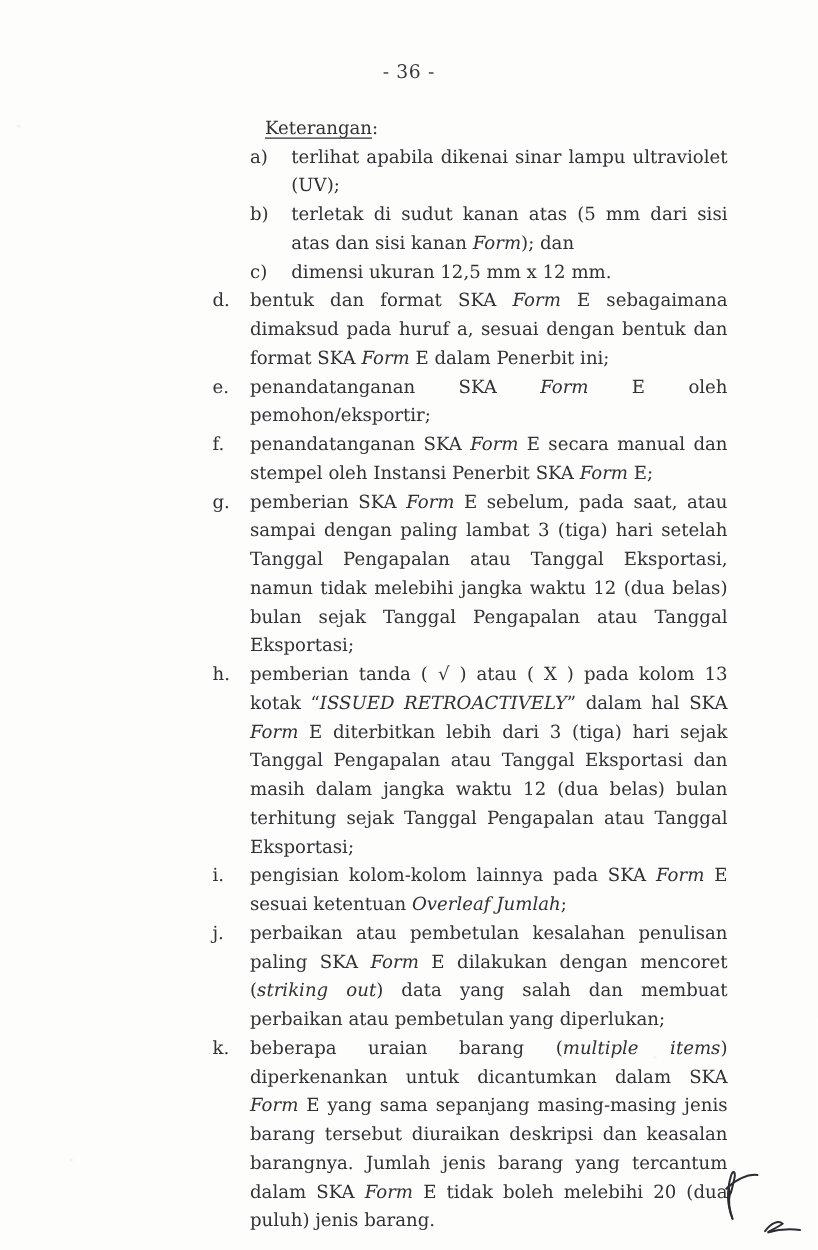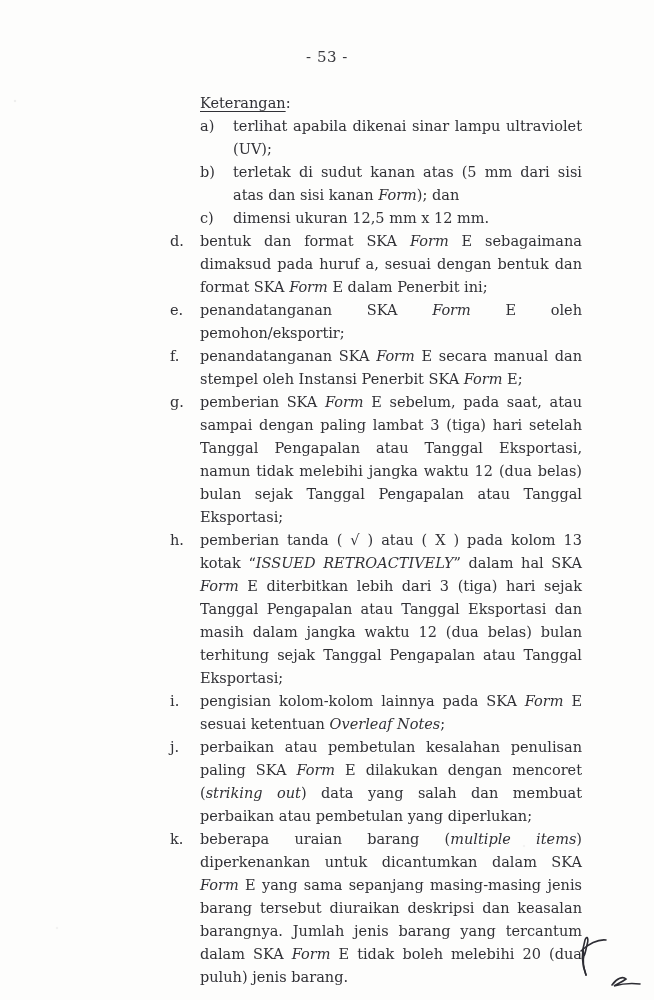--- a/index.html
+++ b/index.html
@@ -23,21 +23,21 @@
     color: #3a3a3e;
   }
   .content {
     position: absolute;
     left: 170px;
     top: 92px;
     width: 412px;
     font-size: 14.5px;
     line-height: 23px;
   }
-  .heading { margin-left: 30px; }
+  .heading { margin-left: 42px; }
   .heading .u { text-decoration: underline; text-underline-offset: 3px; }
   .row { display: flex; }
   .row.sub { margin-left: 30px; }
   .row.sub .lbl { flex: 0 0 33px; }
   .row.main .lbl { flex: 0 0 30px; }
   .txt { flex: 1 1 auto; text-align: justify; }
   .it { font-style: italic; }
   .footer-url {
     position: absolute;
     top: 943px;
@@ -61,21 +61,21 @@
     box-shadow: 14px 100px 1px #ebebea, 56px 927px 1px #efefee, 523px 845px 1px #f0f0ef;
   }
 </style>
 </head>
 <body>
 
 <div class="page">
 
   <div class="specks"></div>
 
-  <div class="page-number">- 53 -</div>
+  <div class="page-number">- 36 -</div>
 
   <div class="content">
     <div class="heading"><span class="u">Keterangan</span><span>:</span></div>
     <div id="sub-items">
         <div class="row sub">
           <span class="lbl">a)</span>
           <div class="txt"><span>terlihat apabila dikenai sinar lampu ultraviolet (UV);</span></div>
         </div>
         <div class="row sub">
           <span class="lbl">b)</span>
@@ -102,21 +102,21 @@
         <div class="row main">
           <span class="lbl">g.</span>
           <div class="txt"><span>pemberian SKA </span><span class="it">Form</span><span> E sebelum, pada saat, atau sampai dengan paling lambat 3 (tiga) hari setelah Tanggal Pengapalan atau Tanggal Eksportasi, namun tidak melebihi jangka waktu 12 (dua belas) bulan sejak Tanggal Pengapalan atau Tanggal Eksportasi;</span></div>
         </div>
         <div class="row main">
           <span class="lbl">h.</span>
           <div class="txt"><span>pemberian tanda ( √ ) atau ( X ) pada kolom 13 kotak “</span><span class="it">ISSUED RETROACTIVELY</span><span>” dalam hal SKA </span><span class="it">Form</span><span> E diterbitkan lebih dari 3 (tiga) hari sejak Tanggal Pengapalan atau Tanggal Eksportasi dan masih dalam jangka waktu 12 (dua belas) bulan terhitung sejak Tanggal Pengapalan atau Tanggal Eksportasi;</span></div>
         </div>
         <div class="row main">
           <span class="lbl">i.</span>
-          <div class="txt"><span>pengisian kolom-kolom lainnya pada SKA </span><span class="it">Form</span><span> E sesuai ketentuan </span><span class="it">Overleaf Notes</span><span>;</span></div>
+          <div class="txt"><span>pengisian kolom-kolom lainnya pada SKA </span><span class="it">Form</span><span> E sesuai ketentuan </span><span class="it">Overleaf Jumlah</span><span>;</span></div>
         </div>
         <div class="row main">
           <span class="lbl">j.</span>
           <div class="txt"><span>perbaikan atau pembetulan kesalahan penulisan paling SKA </span><span class="it">Form</span><span> E dilakukan dengan mencoret (</span><span class="it">striking out</span><span>) data yang salah dan membuat perbaikan atau pembetulan yang diperlukan;</span></div>
         </div>
         <div class="row main">
           <span class="lbl">k.</span>
           <div class="txt"><span>beberapa uraian barang (</span><span class="it">multiple items</span><span>) diperkenankan untuk dicantumkan dalam SKA </span><span class="it">Form</span><span> E yang sama sepanjang masing-masing jenis barang tersebut diuraikan deskripsi dan keasalan barangnya. Jumlah jenis barang yang tercantum dalam SKA </span><span class="it">Form</span><span> E tidak boleh melebihi 20 (dua puluh) jenis barang.</span></div>
         </div>
       </div>

